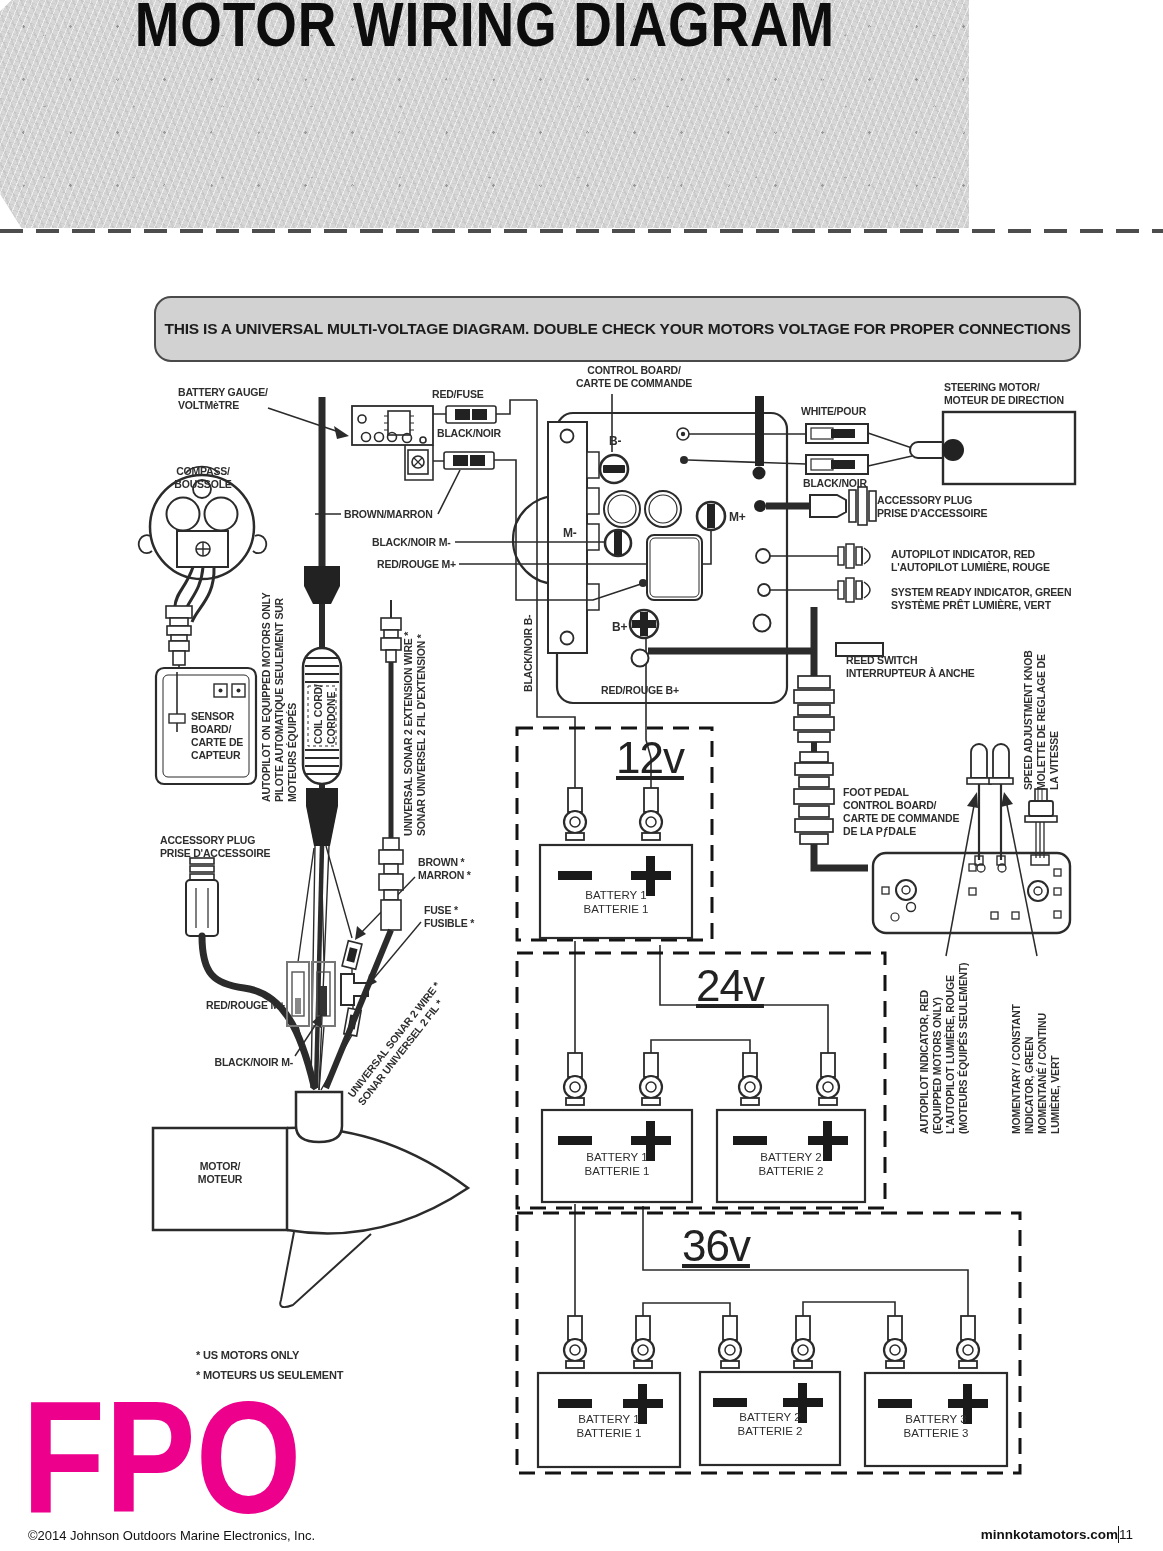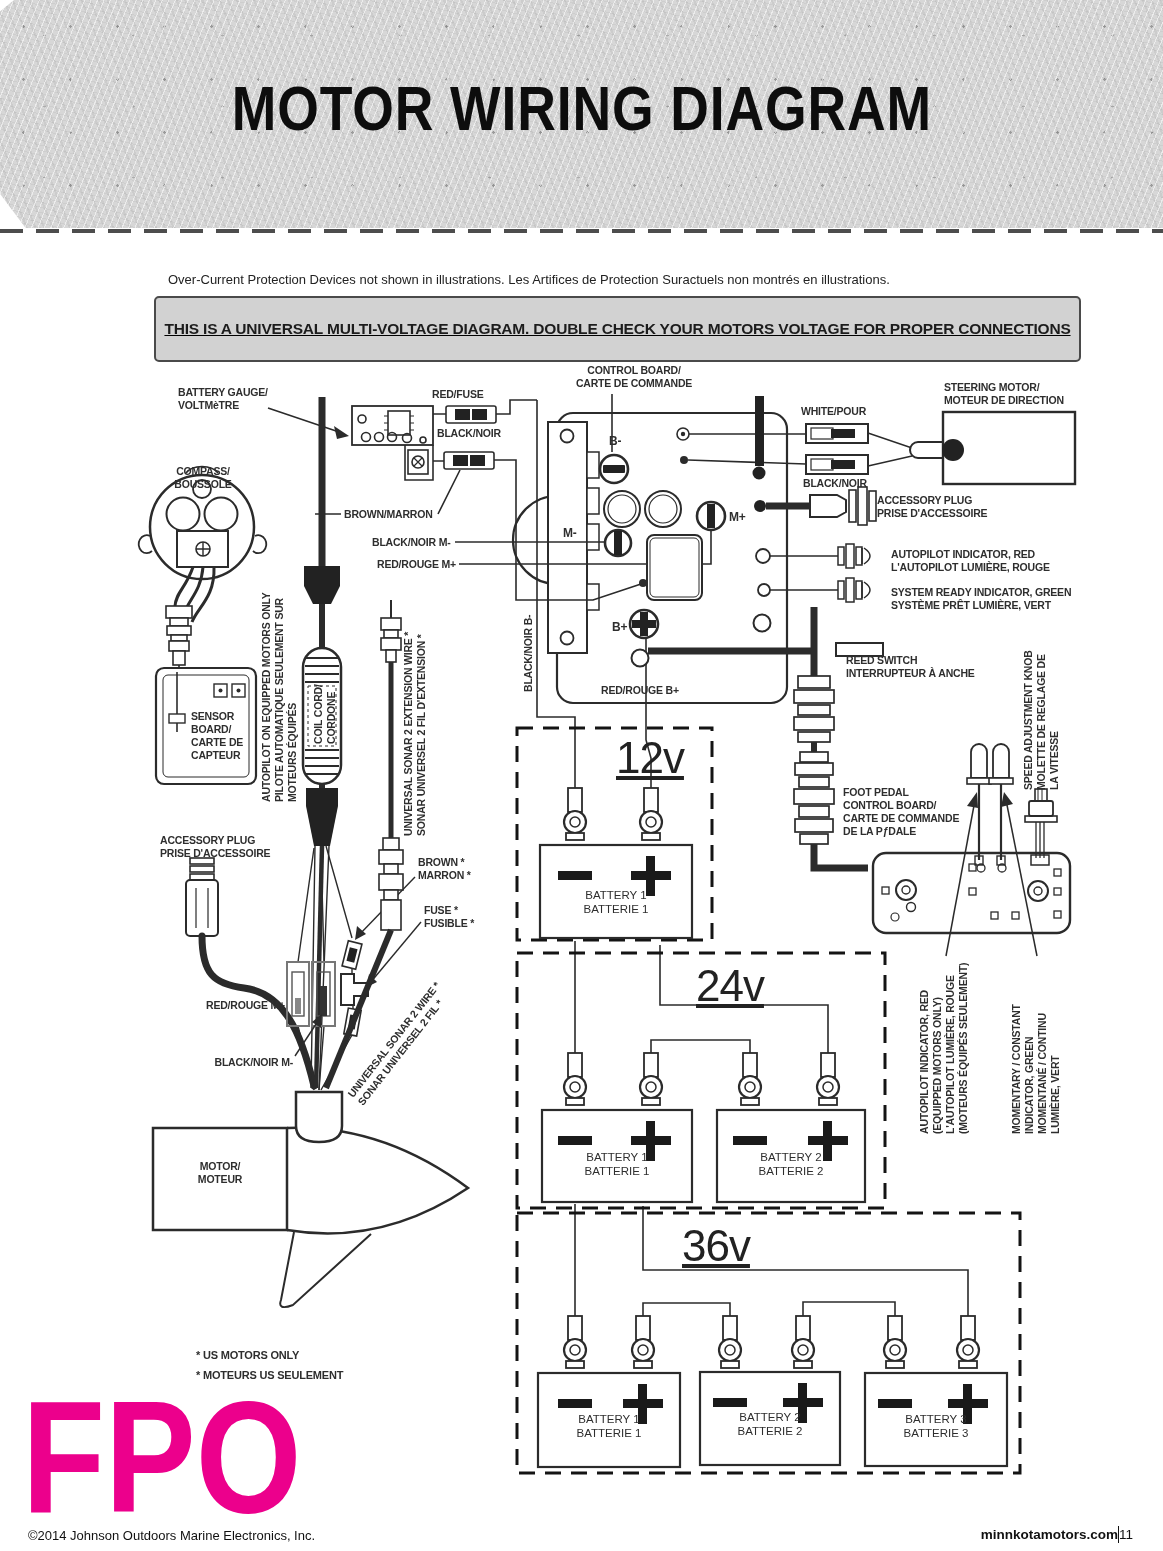--- a/index.html
+++ b/index.html
@@ -1,38 +1,38 @@
 <!DOCTYPE html>
 <html><head>
 <meta charset="utf-8">
 <style>
   html,body{margin:0;padding:0;background:#fff;}
   .page{position:relative;width:1163px;height:1551px;background:#fff;overflow:hidden;
         font-family:"Liberation Sans",sans-serif;}
   
-  .hdr{position:absolute;left:0;top:0;width:1163px;height:228px;
+  .hdr{position:absolute;left:0;top:0;width:969px;height:228px;
        background-color:#d7d7d7;
        background-image:
          repeating-linear-gradient(112deg, rgba(255,255,255,.55) 0 1px, rgba(255,255,255,0) 1px 6px),
          repeating-linear-gradient(68deg, rgba(0,0,0,.05) 0 2px, rgba(0,0,0,0) 2px 8px),
          repeating-linear-gradient(15deg, rgba(0,0,0,.045) 0 1px, rgba(0,0,0,0) 1px 5px),
          radial-gradient(rgba(0,0,0,.28) 0 1px, rgba(0,0,0,0) 1.4px),
          radial-gradient(rgba(0,0,0,.2) 0 1px, rgba(0,0,0,0) 1.4px);
        background-size:auto,auto,auto,47px 53px,89px 71px;
        clip-path:polygon(0 5%,1.2% 0,100% 0,100% 100%,98.4% 100%,2.2% 100%,0 85%);
-       display:flex;align-items:center;justify-content:center;}
+       display:flex;align-items:flex-start;justify-content:center;}
   .title{font-weight:700;font-size:63px;letter-spacing:1px;color:#0d0d0d;
          transform:scaleX(.85);white-space:nowrap;margin-top:-12px;}
   .dashsep{position:absolute;left:0;top:229px;width:1163px;height:4px;
            background:repeating-linear-gradient(90deg,#4d4d4d 0 23px,transparent 23px 36px);}
   
   .note{position:absolute;left:168px;top:272px;font-size:13px;color:#222;}
   .warnbox{position:absolute;left:154px;top:296px;width:923px;height:62px;border:2.5px solid #4a4a4a;
-           border-radius:5px;background:#d2d2d2;display:flex;flex-direction:column;
-           align-items:center;justify-content:center;gap:0;text-decoration:underline;}
+           border-radius:17px;background:#d2d2d2;display:flex;flex-direction:column;
+           align-items:center;justify-content:center;gap:0;}
   .warnbox div{font-weight:700;font-size:15.5px;letter-spacing:-.2px;color:#1c1c1c;white-space:nowrap;}
   
   .lbl{position:absolute;font-weight:700;font-size:10.5px;line-height:1.25;letter-spacing:-.2px;
        color:#2e2e2e;white-space:pre-line;}
   .c{transform:translateX(-50%);text-align:center;}
   .r{transform:translateX(-100%);text-align:right;}
   .v{transform:rotate(-90deg);transform-origin:0 0;white-space:pre-line;}
   .diag{transform:rotate(-52deg);transform-origin:0 0;}
   .big{font-weight:400;font-size:44px;letter-spacing:-1px;color:#222;line-height:.9;text-decoration:underline;}
   .bat{font-weight:400;font-size:11.5px;letter-spacing:0;}
@@ -50,21 +50,20 @@
 </head>
 <body>
 
 <div class="page">
 
   <div class="hdr">
     <div class="title">MOTOR WIRING DIAGRAM</div>
   </div>
   <div class="dashsep"></div>
 
-  <div class="note">Over-Current Protection Devices not shown in illustrations.  Les Artifices de Protection Suractuels non montrés en illustrations.</div>
   <div class="warnbox">
     <div>THIS IS A UNIVERSAL MULTI-VOLTAGE DIAGRAM. DOUBLE CHECK YOUR MOTORS VOLTAGE FOR PROPER CONNECTIONS</div>
   </div>
 
   <svg width="1163" height="1551" viewBox="0 0 1163 1551">
     <defs>
       <g id="term">
         <rect x="-7" y="-57" width="14" height="24" fill="#fff" stroke="#2b2b2b" stroke-width="1.8"></rect>
         <circle cx="0" cy="-23" r="11" fill="#fff" stroke="#2b2b2b" stroke-width="2.2"></circle>
         <circle cx="0" cy="-23" r="5" fill="none" stroke="#2b2b2b" stroke-width="1.5"></circle>

